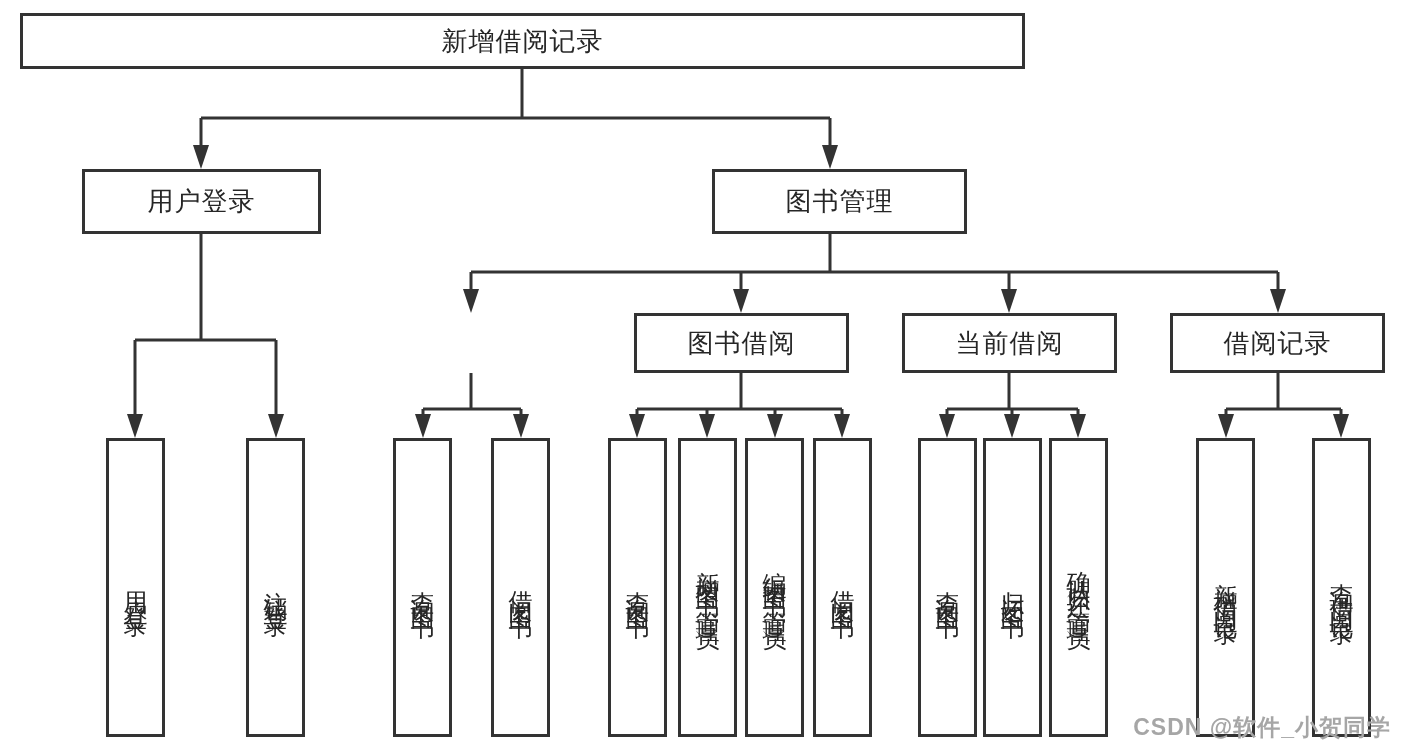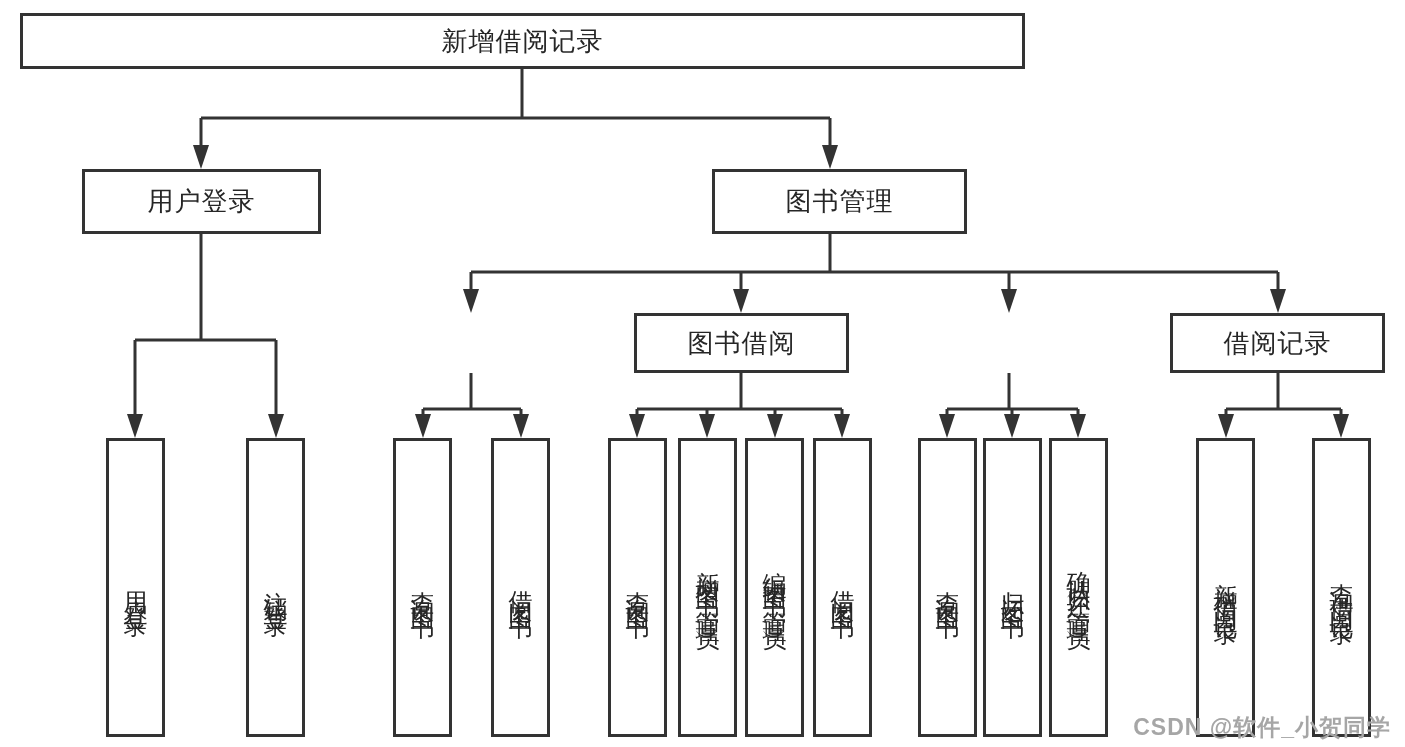--- a/index.html
+++ b/index.html
@@ -67,20 +67,21 @@
       <polygon points="1333,414 1349,414 1341,438"></polygon>
     </g>
   </svg>
 
   <div class="box hnode" style="left:20px;top:13px;width:1005px;height:56px;">新增借阅记录</div>
 
   <div class="box hnode" style="left:82px;top:169px;width:239px;height:65px;">用户登录</div>
   <div class="box hnode" style="left:712px;top:169px;width:255px;height:65px;">图书管理</div>
 
   <div class="box hnode l3" style="left:634px;">图书借阅</div>
+  <div class="box hnode l3" style="left:902px;">当前借阅</div>
   <div class="box hnode l3" style="left:1170px;">借阅记录</div>
 
   <div class="box leaf" style="left:106px;">用户登录</div>
   <div class="box leaf" style="left:246px;">注销登录</div>
 
   <div class="box leaf" style="left:393px;">查询图书</div>
   <div class="box leaf" style="left:491px;">借阅图书</div>
 
   <div class="box leaf" style="left:608px;">查询图书</div>
   <div class="box leaf" style="left:678px;">新增图书（管理员）</div>

